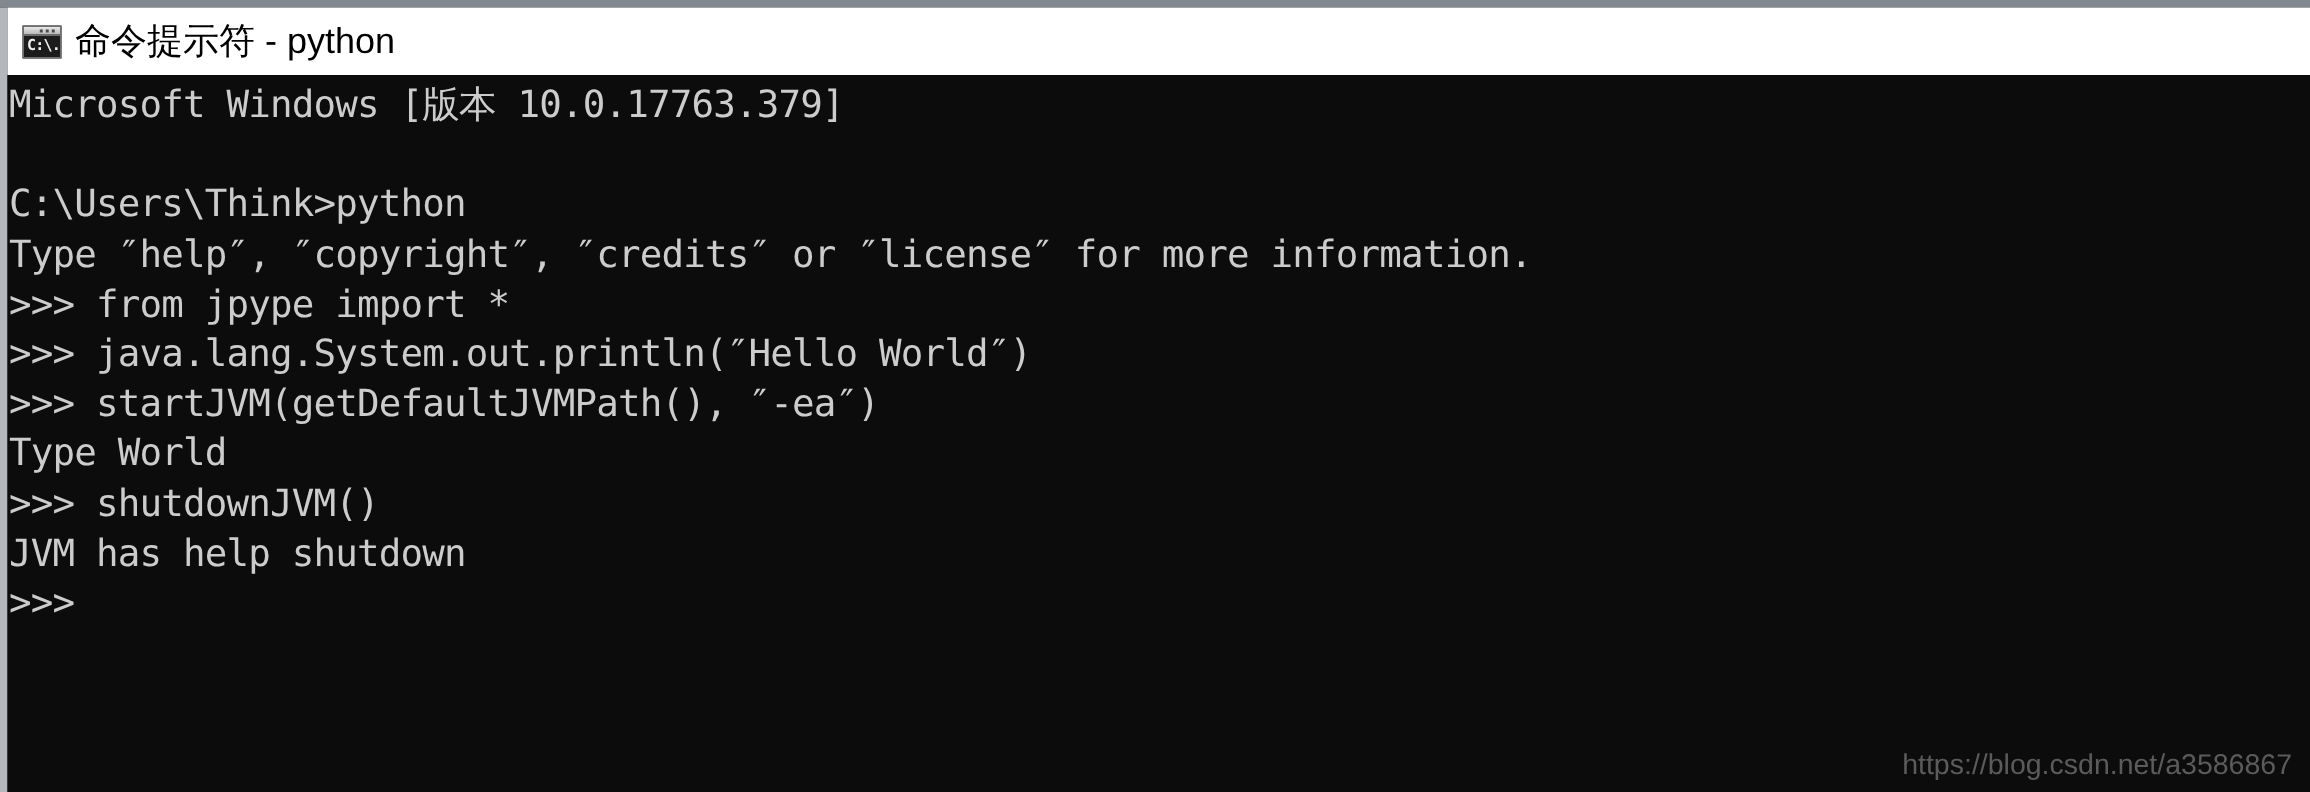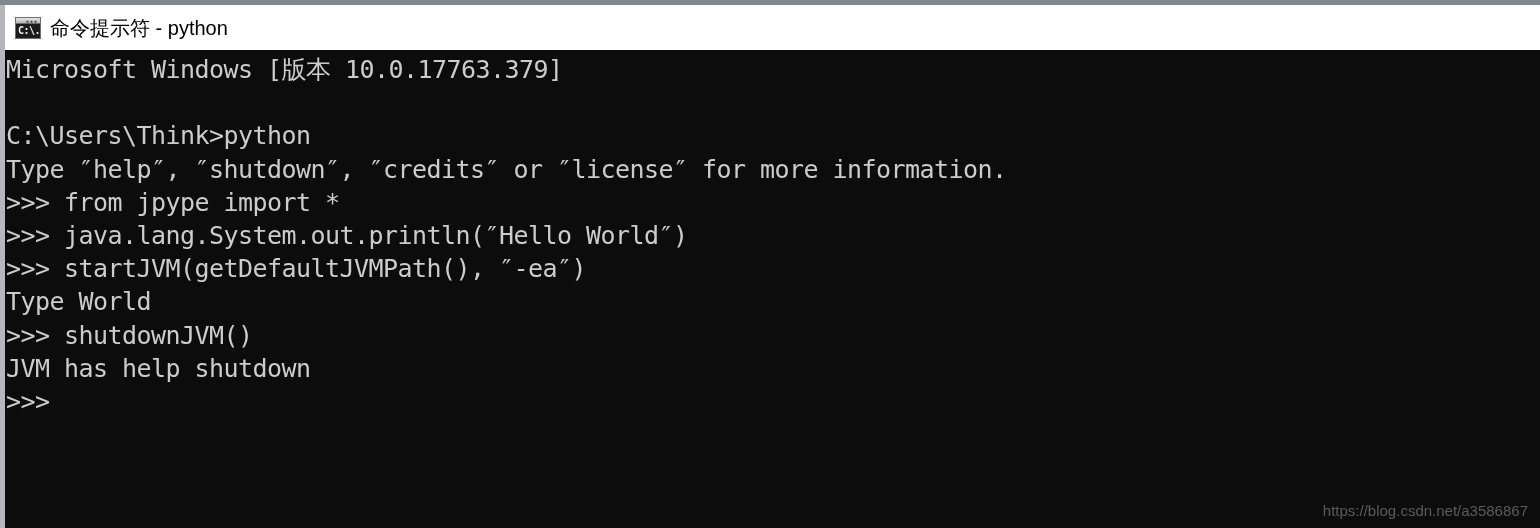--- a/index.html
+++ b/index.html
@@ -89,21 +89,21 @@
     color: #f0f0f0;
     font-size: 10px;
     line-height: 14px;
     font-family: "DejaVu Sans Mono", monospace;
     font-weight: bold;
     letter-spacing: -0.5px;
     white-space: nowrap;
   }
 
   #title-text {
-    font-size: 20px;
+    font-size: 24px;
     line-height: 28px;
     color: #000000;
     white-space: nowrap;
     font-family: "Liberation Sans", sans-serif;
     text-align: center;
   }
 
   
   #console {
     position: absolute;
@@ -135,21 +135,21 @@
 
   .cline.blank {
     color: transparent;
   }
 
   #watermark {
     position: absolute;
     right: 12px;
     bottom: 8px;
     font-family: "Liberation Sans", sans-serif;
-    font-size: 15px;
+    font-size: 19px;
     line-height: 18px;
     color: #5b5b5b;
     white-space: nowrap;
   }
 </style>
 </head>
 <body>
 
 <div id="window">
 
@@ -164,21 +164,21 @@
       <div class="icon-prompt">C:\.</div>
     </div>
     <div id="title-text">命令提示符 - python</div>
   </div>
 
   <div id="console">
     <div id="console-lines">
       <div class="cline">Microsoft Windows [版本 10.0.17763.379]</div>
       <div class="cline blank"></div>
       <div class="cline">C:\Users\Think&gt;python</div>
-      <div class="cline">Type ″help″, ″shutdown″, ″credits″ or ″license″ for more information.</div>
+      <div class="cline">Type ″help″, ″copyright″, ″credits″ or ″license″ for more information.</div>
       <div class="cline">&gt;&gt;&gt; from jpype import *</div>
       <div class="cline">&gt;&gt;&gt; java.lang.System.out.println(″Hello World″)</div>
       <div class="cline">&gt;&gt;&gt; startJVM(getDefaultJVMPath(), ″-ea″)</div>
       <div class="cline">Type World</div>
       <div class="cline">&gt;&gt;&gt; shutdownJVM()</div>
       <div class="cline">JVM has help shutdown</div>
       <div class="cline">&gt;&gt;&gt;</div>
     </div>
 
     <div id="watermark">https://blog.csdn.net/a3586867</div>

